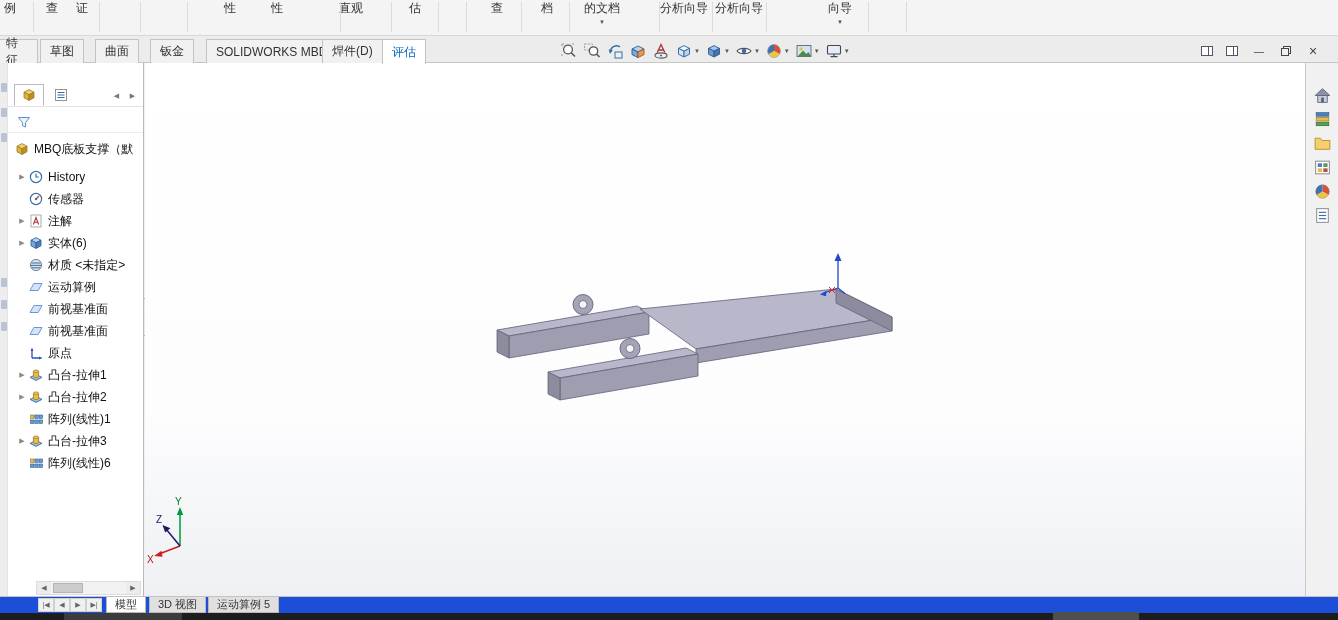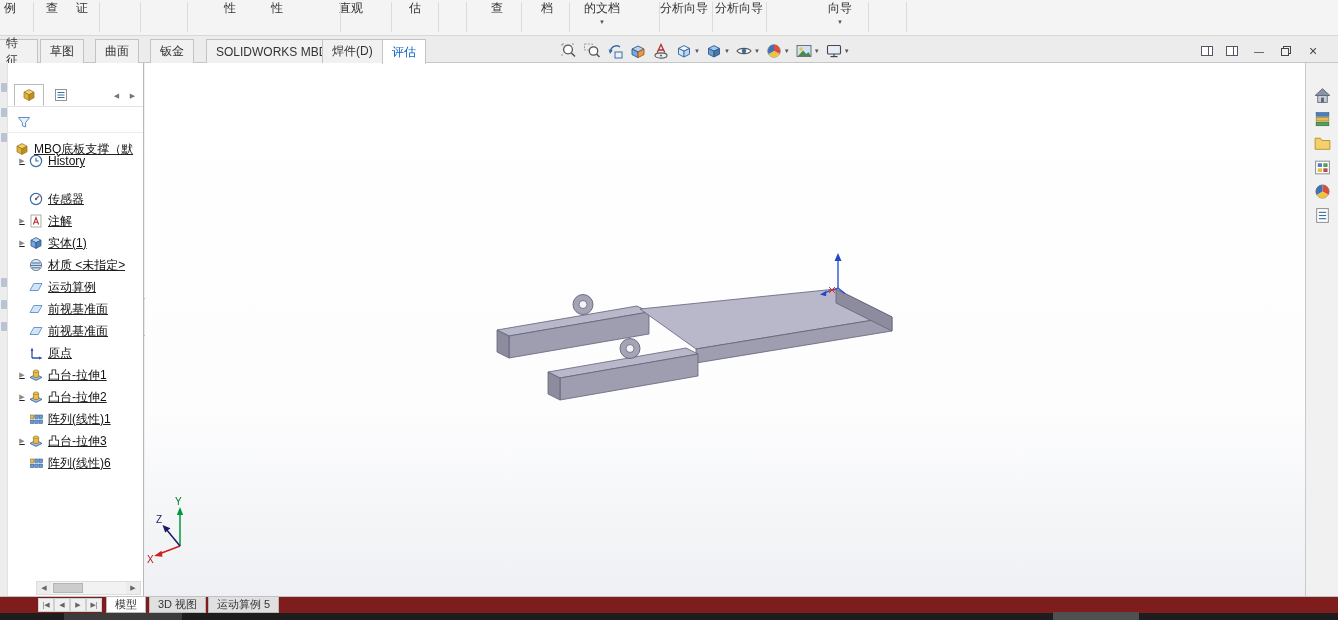--- a/index.html
+++ b/index.html
@@ -39,21 +39,21 @@
   .edgefrag { position:absolute; left:1px; width:6px; height:9px; border-radius:1px; background:#b9c3d4; }
 
   
   .treepanel { position:absolute; left:8px; top:63px; width:136px; height:533px; background:#ffffff; border-right:1px solid #b7b7bf; }
   .tp-header { position:absolute; top:20px; left:0; right:0; height:24px; border-bottom:1px solid #e3e3e3; }
   .tp-tab { position:absolute; top:1px; width:30px; height:22px; display:flex; align-items:center; justify-content:center; border:1px solid transparent; }
   .tp-tab.active { background:#fff; border-color:#b9b9c2; border-bottom-color:#fff; }
   .tp-arrow { position:absolute; top:6px; width:13px; height:13px; font-size:7px; color:#777; display:flex; align-items:center; justify-content:center; }
   .tp-filter { position:absolute; top:48px; left:0; right:0; height:22px; border-bottom:1px solid #ececec; }
   .ti { width:16px; height:16px; display:block; flex:0 0 auto; }
-  .trow { position:absolute; left:0; right:0; height:20px; display:flex; align-items:center;text-decoration:underline; }
+  .trow { position:absolute; left:0; right:0; height:20px; display:flex; align-items:center; }
   .exp { width:12px; margin-left:8px; font-size:7px; color:#8a8a8a; text-align:center; flex:0 0 auto; }
   .exp.hidden { visibility:hidden; }
   .trow.root .exp { margin-left:0; width:6px; }
   .tlabel { margin-left:4px; white-space:nowrap; overflow:hidden; font-size:12px; color:#111; }
   .tp-hscroll { position:absolute; top:518px; left:28px; right:2px; height:14px; background:#f2f2f2; border:1px solid #dcdcdc; display:flex; align-items:stretch; }
   .sbtn { width:14px; font-size:7px; color:#666; display:flex; align-items:center; justify-content:center; background:#ececec; }
   .strack { flex:1; position:relative; }
   .sthumb { position:absolute; left:2px; top:1px; bottom:1px; width:30px; background:#cccccc; border:1px solid #b4b4b4; }
   .panel-handle { position:absolute; left:144px; top:298px; width:9px; height:38px; background:#e8e8ee; border:1px solid #b8b8c2; border-left:none; border-radius:0 4px 4px 0; }
   .panel-handle i { display:block; width:3px; height:3px; background:#9aa; border-radius:50%; margin:4px auto 0; }
@@ -61,21 +61,21 @@
   
   .viewport { position:absolute; left:145px; top:63px; width:1160px; height:533px; background:linear-gradient(#ffffff 0%, #fdfdfe 65%, #eef0f3 100%); }
   .viewport svg.scene { position:absolute; inset:0; }
 
   
   .taskpane { position:absolute; right:0; top:63px; width:33px; height:533px; background:#f1f1f1; border-left:1px solid #c9c9cf; }
   .tpn-btn { position:absolute; left:5px; width:23px; height:21px; display:flex; align-items:center; justify-content:center; }
   .tpn-btn svg { width:19px; height:19px; }
 
   
-  .bottombar { position:absolute; left:0; right:0; top:596px; height:17px; background:#7f1d1d; border-top:1px solid #c2c2c2; }
+  .bottombar { position:absolute; left:0; right:0; top:596px; height:17px; background:#1d4ed8; border-top:1px solid #c2c2c2; }
   .navgrp { position:absolute; left:38px; top:1px; display:flex; }
   .navbtn { width:16px; height:14px; font-size:7px; color:#666; display:flex; align-items:center; justify-content:center; border:1px solid #d0d0d0; background:#f0f0f0; }
   .sheettab { position:absolute; top:0; height:16px; padding:0 8px; display:flex; align-items:center; font-size:11px; color:#333; background:#e0e0e0; border:1px solid #b9b9b9; border-top:none; }
   .sheettab.active { background:#ffffff; }
 
   
   .statusstrip { position:absolute; left:0; right:0; top:613px; height:7px; background:#1d1d1d; }
   .statusbox-l { position:absolute; left:64px; top:0; width:118px; height:7px; background:#3c3c3c; }
   .statusbox-r { position:absolute; left:1053px; top:-1px; width:86px; height:8px; background:#4f4f4f; }
 </style>
@@ -436,21 +436,21 @@
   </div>
 
   <div class="trow root" style="top:76px">
     <span class="exp hidden"></span>
     <svg class="ti">
         <use href="#s-part"></use>
       </svg>
     <span class="tlabel">MBQ底板支撑（默</span>
   </div>
 
-  <div class="trow" style="top:88px">
+  <div class="trow" style="top:104px">
     <span class="exp">▶</span>
     <svg class="ti">
         <use href="#s-history"></use>
       </svg>
     <span class="tlabel">History</span>
   </div>
   <div class="trow" style="top:126px">
     <span class="exp hidden"></span>
     <svg class="ti">
         <use href="#s-sensor"></use>
@@ -462,21 +462,21 @@
     <svg class="ti">
         <use href="#s-annot"></use>
       </svg>
     <span class="tlabel">注解</span>
   </div>
   <div class="trow" style="top:170px">
     <span class="exp">▶</span>
     <svg class="ti">
         <use href="#s-bodies"></use>
       </svg>
-    <span class="tlabel">实体(1)</span>
+    <span class="tlabel">实体(6)</span>
   </div>
   <div class="trow" style="top:192px">
     <span class="exp hidden"></span>
     <svg class="ti">
         <use href="#s-material"></use>
       </svg>
     <span class="tlabel">材质 &lt;未指定&gt;</span>
   </div>
   <div class="trow" style="top:214px">
     <span class="exp hidden"></span>

